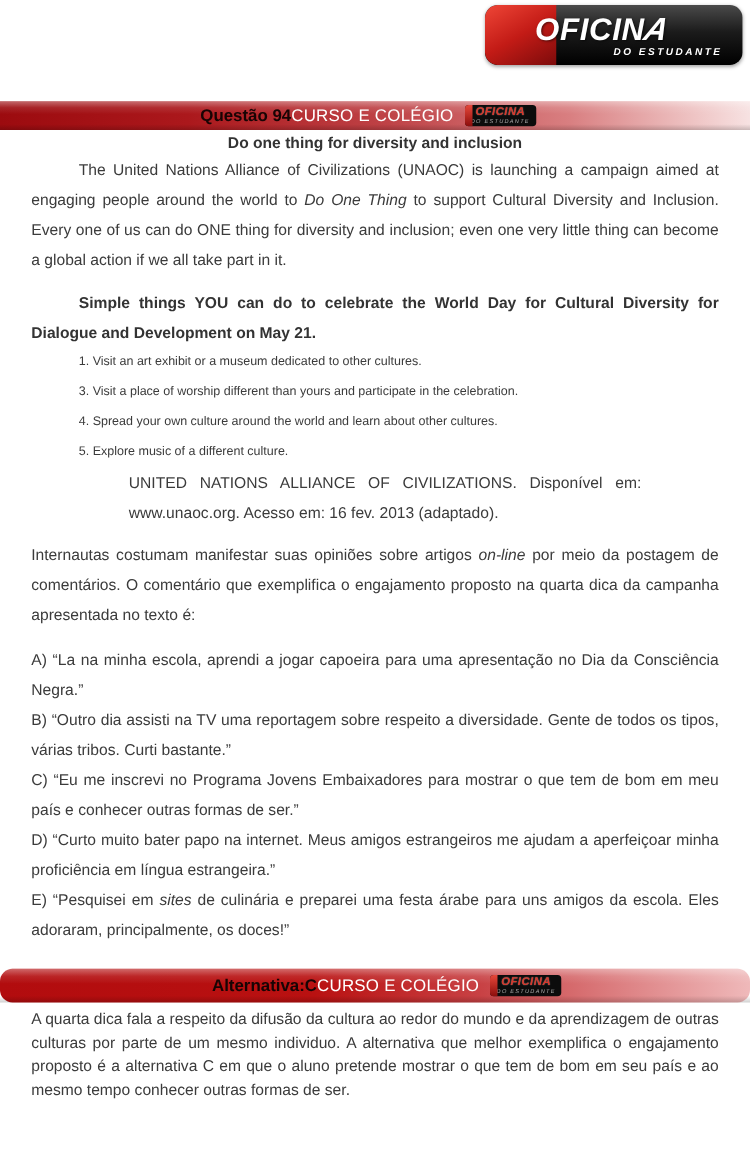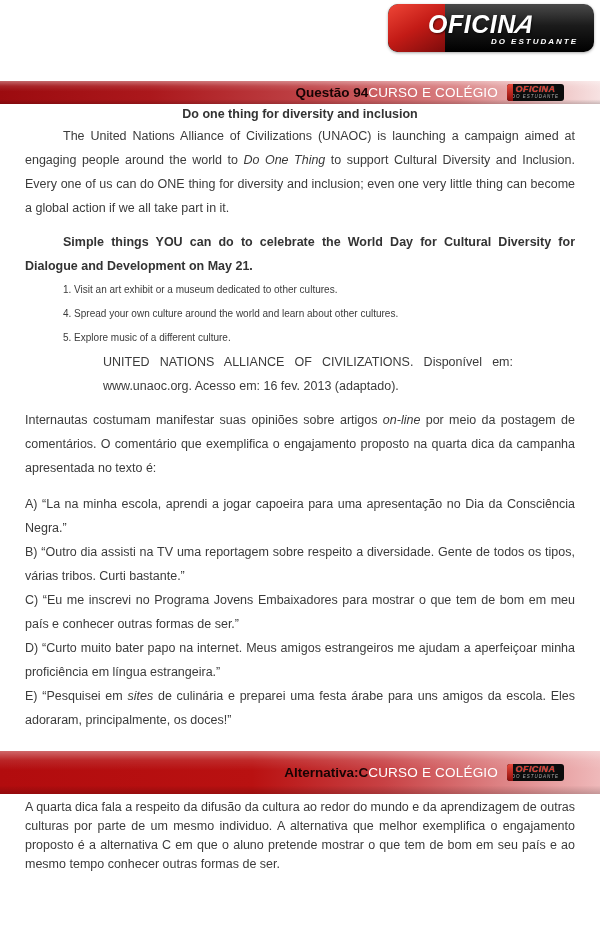--- a/index.html
+++ b/index.html
@@ -37,36 +37,37 @@
   .logo-a { display: inline-block; transform: skewX(-16deg) scaleY(1.02); }
   .logo-sub {
     position: absolute; right: 16px; bottom: 6px;
     font-style: italic; font-weight: bold; font-size: 8px;
     letter-spacing: 2px; color: #fff;
   }
 
   
   .banner {
     position: relative; display: flex; align-items: center;
-    justify-content: flex-end; padding-left: 25px;
+    justify-content: center; padding-left: 25px;
   }
   .banner::after {
     content: ""; position: absolute; inset: 0; pointer-events: none;
     background: linear-gradient(180deg, rgba(255,255,255,.38) 0%, rgba(255,255,255,.10) 22%,
                 rgba(255,255,255,0) 45%, rgba(0,0,0,0) 80%, rgba(0,0,0,.18) 100%);
   }
   .banner-top {
     height: 23px;
     background: linear-gradient(90deg, #9c0b0f 0%, #ab181c 25%, #bf4347 52%,
                 #d97f81 76%, #efc6c6 93%, #f7e2e2 100%);
   }
   .banner-bottom {
-    height: 43px; margin-top: 19px; padding-left: 55px;
+    height: 27px; margin-top: 19px; padding-left: 55px;
     background: linear-gradient(90deg, #b20c0e 0%, #b91111 42%, #c84144 64%,
                 #de8486 84%, #efb9ba 100%);
+    border-radius: 10px;
   }
   .banner-label { position: relative; z-index: 1; font-weight: bold; font-size: 13.5px; color: #170404; }
   .banner-right { position: relative; z-index: 1; display: flex; align-items: center; gap: 9px; margin-right: 36px; }
   .banner-brand { color: #fff; font-size: 13.5px; letter-spacing: .2px; }
 
   .mini-logo {
     position: relative; width: 57px; height: 17px; background: #0c0c0c;
     border-radius: 3px; display: flex; flex-direction: column;
     align-items: center; justify-content: center; line-height: 1; overflow: hidden;
   }
@@ -121,20 +122,21 @@
   </div>
 
   <main class="content">
     <h1 class="title">Do one thing for diversity and inclusion</h1>
 
     <p class="para indent intro"><span>The United Nations Alliance of Civilizations (UNAOC) is launching a campaign aimed at engaging people around the world to </span><i>Do One Thing</i><span> to support Cultural Diversity and Inclusion. Every one of us can do ONE thing for diversity and inclusion; even one very little thing can become a global action if we all take part in it.</span></p>
 
     <p class="para indent subheading">Simple things YOU can do to celebrate the World Day for Cultural Diversity for Dialogue and Development on May 21.</p>
 
     <p class="tip">1. Visit an art exhibit or a museum dedicated to other cultures.</p>
+    <p class="tip">3. Visit a place of worship different than yours and participate in the celebration.</p>
     <p class="tip">4. Spread your own culture around the world and learn about other cultures.</p>
     <p class="tip">5. Explore music of a different culture.</p>
 
 
     <p class="source">UNITED NATIONS ALLIANCE OF CIVILIZATIONS. Disponível em: www.unaoc.org. Acesso em: 16 fev. 2013 (adaptado).</p>
 
     <p class="para question"><span>Internautas costumam manifestar suas opiniões sobre artigos </span><i>on-line</i><span> por meio da postagem de comentários. O comentário que exemplifica o engajamento proposto na quarta dica da campanha apresentada no texto é:</span></p>
 
     <div class="options">
       <p class="para option">A) “La na minha escola, aprendi a jogar capoeira para uma apresentação no Dia da Consciência Negra.”</p>

